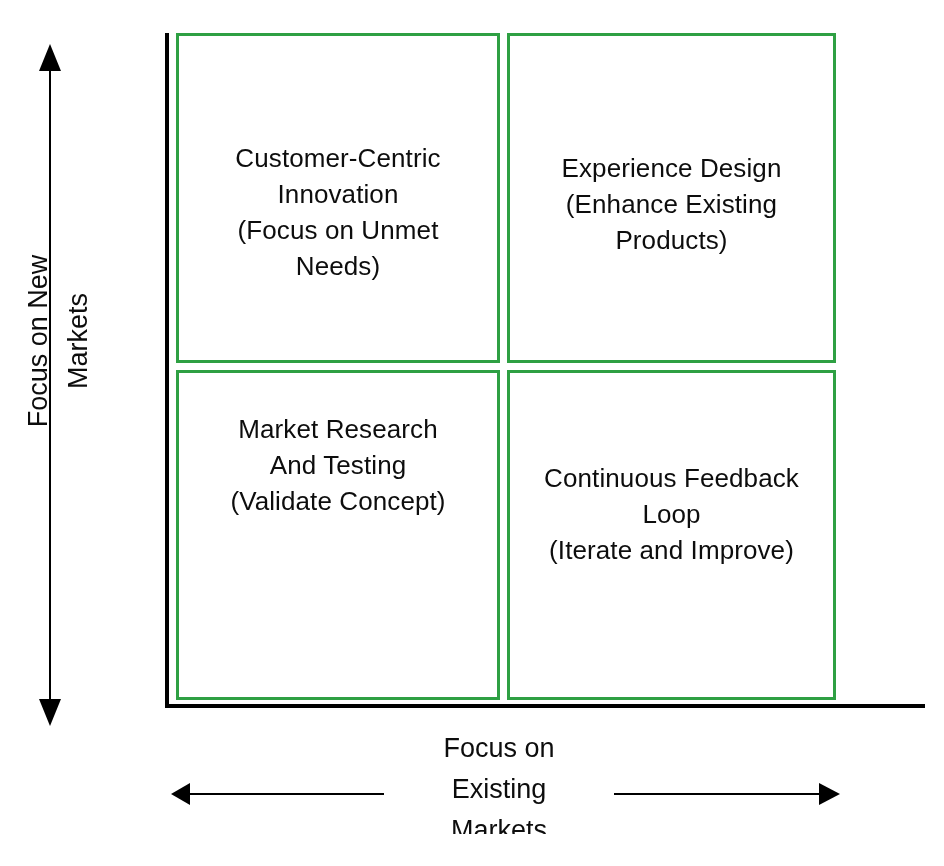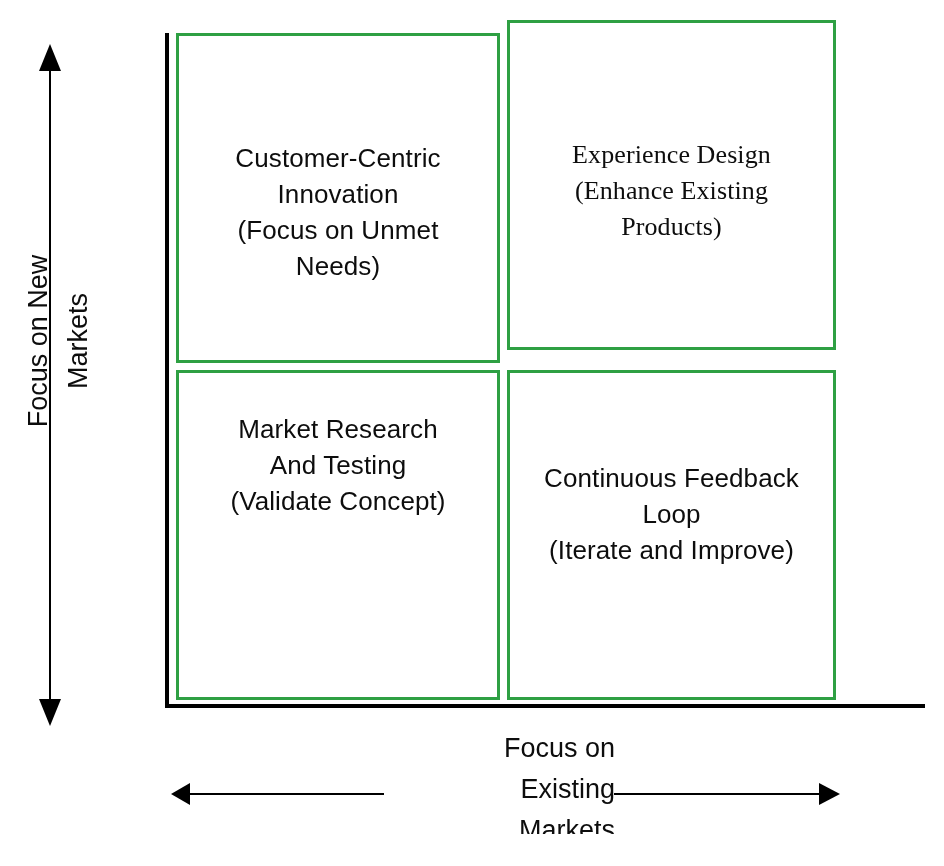--- a/index.html
+++ b/index.html
@@ -60,21 +60,21 @@
   .quadrant {
     position: absolute;
     border: 3px solid #2ea043;
     box-sizing: border-box;
     background: #ffffff;
     display: flex;
     align-items: flex-start;
     justify-content: center;
   }
   #quadrant-top-left     { left: 176px; top: 33px;  width: 324px; height: 330px; }
-  #quadrant-top-right    { left: 507px; top: 20px;  width: 329px; height: 330px; font-family: Liberation Serif, serif; }
+  #quadrant-top-right    { left: 507px; top: 33px;  width: 329px; height: 330px; }
   #quadrant-bottom-left  { left: 176px; top: 370px; width: 324px; height: 330px; }
   #quadrant-bottom-right { left: 507px; top: 370px; width: 329px; height: 330px; }
 
   .quadrant-text {
     text-align: center;
     font-size: 26px;
     line-height: 36px;
     color: #0d0d0d;
     white-space: pre-line;
     padding: 0 6px;
@@ -97,21 +97,21 @@
     font-size: 27px;
     line-height: 40px;
     white-space: pre-line;
     color: #0d0d0d;
   }
   #x-axis-title {
     position: absolute;
     left: 383px;
     top: 728px;
     width: 232px;
-    text-align: right;
+    text-align: center;
     font-size: 27px;
     line-height: 41px;
     white-space: pre-line;
     color: #0d0d0d;
   }
 </style>
 </head>
 <body>
 
 <div id="canvas">

